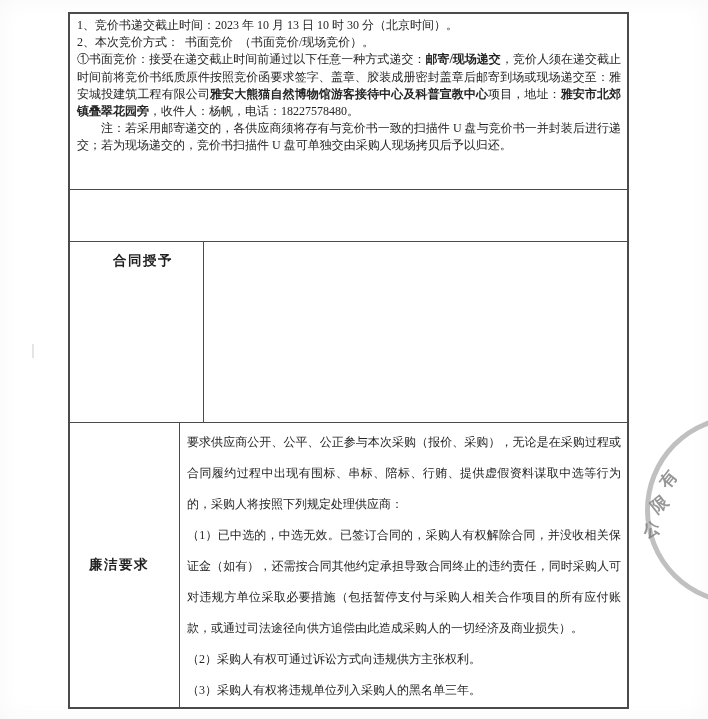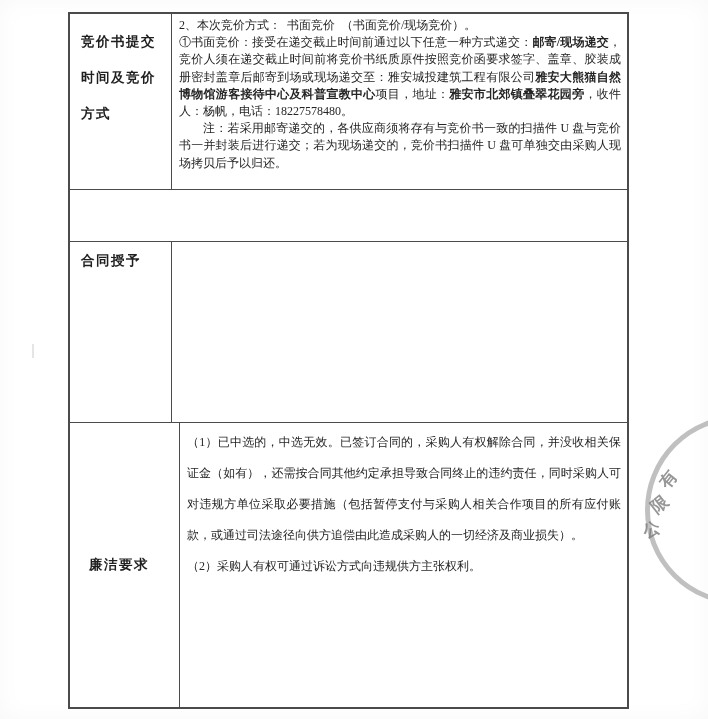--- a/index.html
+++ b/index.html
@@ -42,21 +42,21 @@
   }
   .cell-content p{margin:0;}
   .para.indent{text-indent:2em;}
   
   .row-1{min-height:175px;}
   .row-2{min-height:51px;}
   .row-3{min-height:180px;}
   .row-4{min-height:284px;}
   .row-1 .cell-label{padding-top:10px;line-height:36px;}
   .row-2 .cell-label{padding-top:5px;line-height:20px;}
-  .row-3 .cell-label{padding-top:9px;line-height:20px;}
+  .row-3 .cell-label{padding-top:9px;line-height:20px;margin-left:32px;}
   .row-4 .cell-label{display:flex;align-items:center;padding-top:0;margin-left:8px;}
   .row-1 .cell-content p,.row-2 .cell-content p{line-height:17.2px;}
   .row-3 .cell-content p{line-height:29.6px;}
   .row-4 .cell-content p{line-height:31px;}
   .row-3 .cell-content{padding-top:5px;}
   .row-4 .cell-content{padding-top:4px;}
   
   .u{text-underline-offset:2px;text-decoration-thickness:1px;}
   .b{font-weight:bold;}
   
@@ -79,40 +79,42 @@
 </head>
 <body>
 
 <div class="page">
 
   <div class="page-edge-mark"></div>
 
   <div class="doc-table">
 
     <div class="row row-1">
-      <div class="cell-label">竞价书提交时间及竞价方式</div>
       <div class="cell-content">
+          <p class="para"><span>1、竞价书递交截止时间：2023 年 10 月 13 日 10 时 30 分（北京时间）。</span></p>
           <p class="para"><span>2、本次竞价方式：</span><span class="u">&nbsp;&nbsp;书面竞价&nbsp;&nbsp;</span><span>（书面竞价/现场竞价）。</span></p>
           <p class="para"><span>①书面竞价：接受在递交截止时间前通过以下任意一种方式递交：</span><span class="u b">邮寄/现场递交</span><span>，竞价人须在递交截止时间前将竞价书纸质原件按照竞价函要求签字、盖章、胶装成册密封盖章后邮寄到场或现场递交至：雅安城投建筑工程有限公司</span><span class="u b">雅安大熊猫自然博物馆游客接待中心及科普宣教中心</span><span>项目，地址：</span><span class="u b">雅安市北郊镇叠翠花园旁</span><span>，收件人：</span><span class="u">杨帆</span><span>，电话：</span><span class="u">18227578480</span><span>。</span></p>
           <p class="para indent"><span>注：若采用邮寄递交的，各供应商须将存有与竞价书一致的扫描件 U 盘与竞价书一并封装后进行递交；若为现场递交的，竞价书扫描件 U 盘可单独交由采购人现场拷贝后予以归还。</span></p>
         </div>
     </div>
 
     <div class="row row-2">
     </div>
 
     <div class="row row-3">
       <div class="cell-label">合同授予</div>
     </div>
 
     <div class="row row-4">
       <div class="cell-label">廉洁要求</div>
       <div class="cell-content">
+          <p class="para"><span>要求供应商公开、公平、公正参与本次采购（报价、采购），无论是在采购过程或合同履约过程中出现有围标、串标、陪标、行贿、提供虚假资料谋取中选等行为的，采购人将按照下列规定处理供应商：</span></p>
           <p class="para"><span>（1）已中选的，中选无效。已签订合同的，采购人有权解除合同，并没收相关保证金（如有），还需按合同其他约定承担导致合同终止的违约责任，同时采购人可对违规方单位采取必要措施（包括暂停支付与采购人相关合作项目的所有应付账款，或通过司法途径向供方追偿由此造成采购人的一切经济及商业损失）。</span></p>
           <p class="para"><span>（2）采购人有权可通过诉讼方式向违规供方主张权利。</span></p>
+          <p class="para"><span>（3）采购人有权将违规单位列入采购人的黑名单三年。</span></p>
         </div>
     </div>
 
   </div>
 
   <div class="stamp-circle"></div>
   <span class="stamp-char c0">有</span>
   <span class="stamp-char c1">限</span>
   <span class="stamp-char c2">公</span>
 

